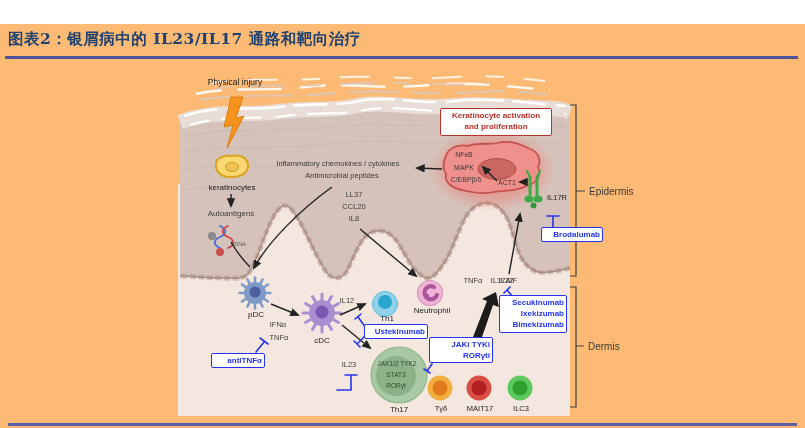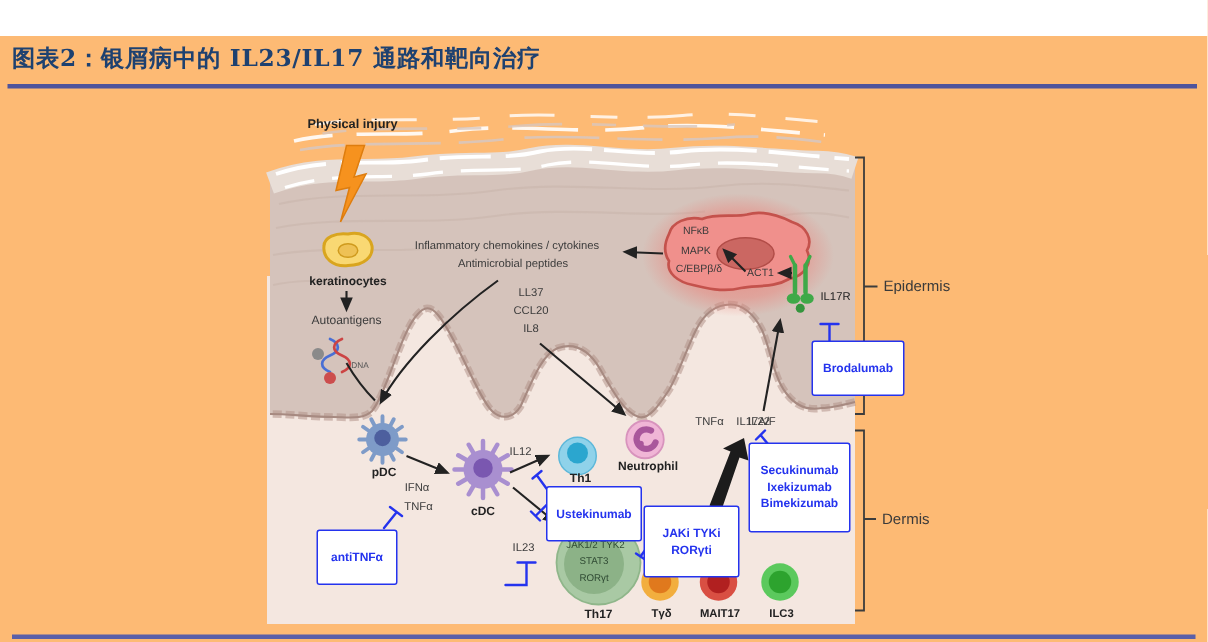--- a/index.html
+++ b/index.html
@@ -7,24 +7,24 @@
           font-family:"Liberation Sans",sans-serif;margin-top:24px;}
   #title{position:absolute;left:8px;top:5px;font-family:"DejaVu Serif","Liberation Serif",serif;
          font-weight:bold;font-size:15.5px;color:#1e4170;letter-spacing:.5px;}
   .rule{position:absolute;}
   #rule-top{left:5px;top:32px;width:793px;height:2.5px;background:#4e549c;}
   #rule-bottom{left:8px;top:399px;width:789px;height:3px;background:#5a5fa8;}
   #fig{position:absolute;left:0;top:0;width:805px;height:428px;}
   .lbl{position:absolute;transform:translateX(-50%);white-space:nowrap;color:#3b3b3b;
        font-size:7.5px;line-height:1.1;}
   .lbl-l{position:absolute;white-space:nowrap;color:#3a3a3a;font-size:10px;font-weight:normal;}
-  .b{font-weight:bold;color:#222;}
+  .b{font-weight:normal;color:#222;}
   .bbox{position:absolute;border:1.5px solid #2433ee;border-radius:2px;background:#fff;
-        color:#2433ee;font-weight:bold;font-size:8px;line-height:1.4;text-align:center;
-        padding:12px 2px;white-space:nowrap;}
+        color:#2433ee;font-weight:bold;font-size:8px;line-height:1.4;text-align:right;
+        padding:1px 2px;white-space:nowrap;}
   .rbox{position:absolute;border:1.5px solid #b8312b;border-radius:2px;background:#fff;
         color:#b8312b;font-weight:bold;font-size:8px;line-height:1.35;text-align:center;
         padding:2px 3px;white-space:nowrap;}
   .tiny{font-size:5.5px;color:#555;}
   .inner{font-size:6.5px;color:#2f4a33;}
 </style>
 </head>
 <body>
 
 <div id="canvas">
@@ -230,20 +230,24 @@
   <div class="lbl inner" style="left:397px;top:336px">JAK1/2 TYK2</div>
   <div class="lbl inner" style="left:396px;top:347px">STAT3</div>
   <div class="lbl inner" style="left:396px;top:358px">RORγt</div>
   <div class="lbl b" style="left:399px;top:382px;font-size:8px">Th17</div>
   <div class="lbl b" style="left:441px;top:381px">Tγδ</div>
   <div class="lbl b" style="left:480px;top:381px">MAIT17</div>
   <div class="lbl b" style="left:521px;top:381px">ILC3</div>
   <div class="lbl-l" style="left:589px;top:162px">Epidermis</div>
   <div class="lbl-l" style="left:588px;top:317px">Dermis</div>
 
+  <div class="rbox" style="left:440px;top:84px;width:104px">
+    <div>Keratinocyte activation</div>
+    <div>and proliferation</div>
+  </div>
   <div class="bbox" style="left:211px;top:329px;width:48px">antiTNFα</div>
   <div class="bbox" style="left:364px;top:300px;width:58px">Ustekinumab</div>
   <div class="bbox" style="left:499px;top:271px;width:62px">
     <div>Secukinumab</div>
     <div>Ixekizumab</div>
     <div>Bimekizumab</div>
   </div>
   <div class="bbox" style="left:429px;top:313px;width:58px">
     <div>JAKi TYKi</div>
     <div>RORγti</div>

